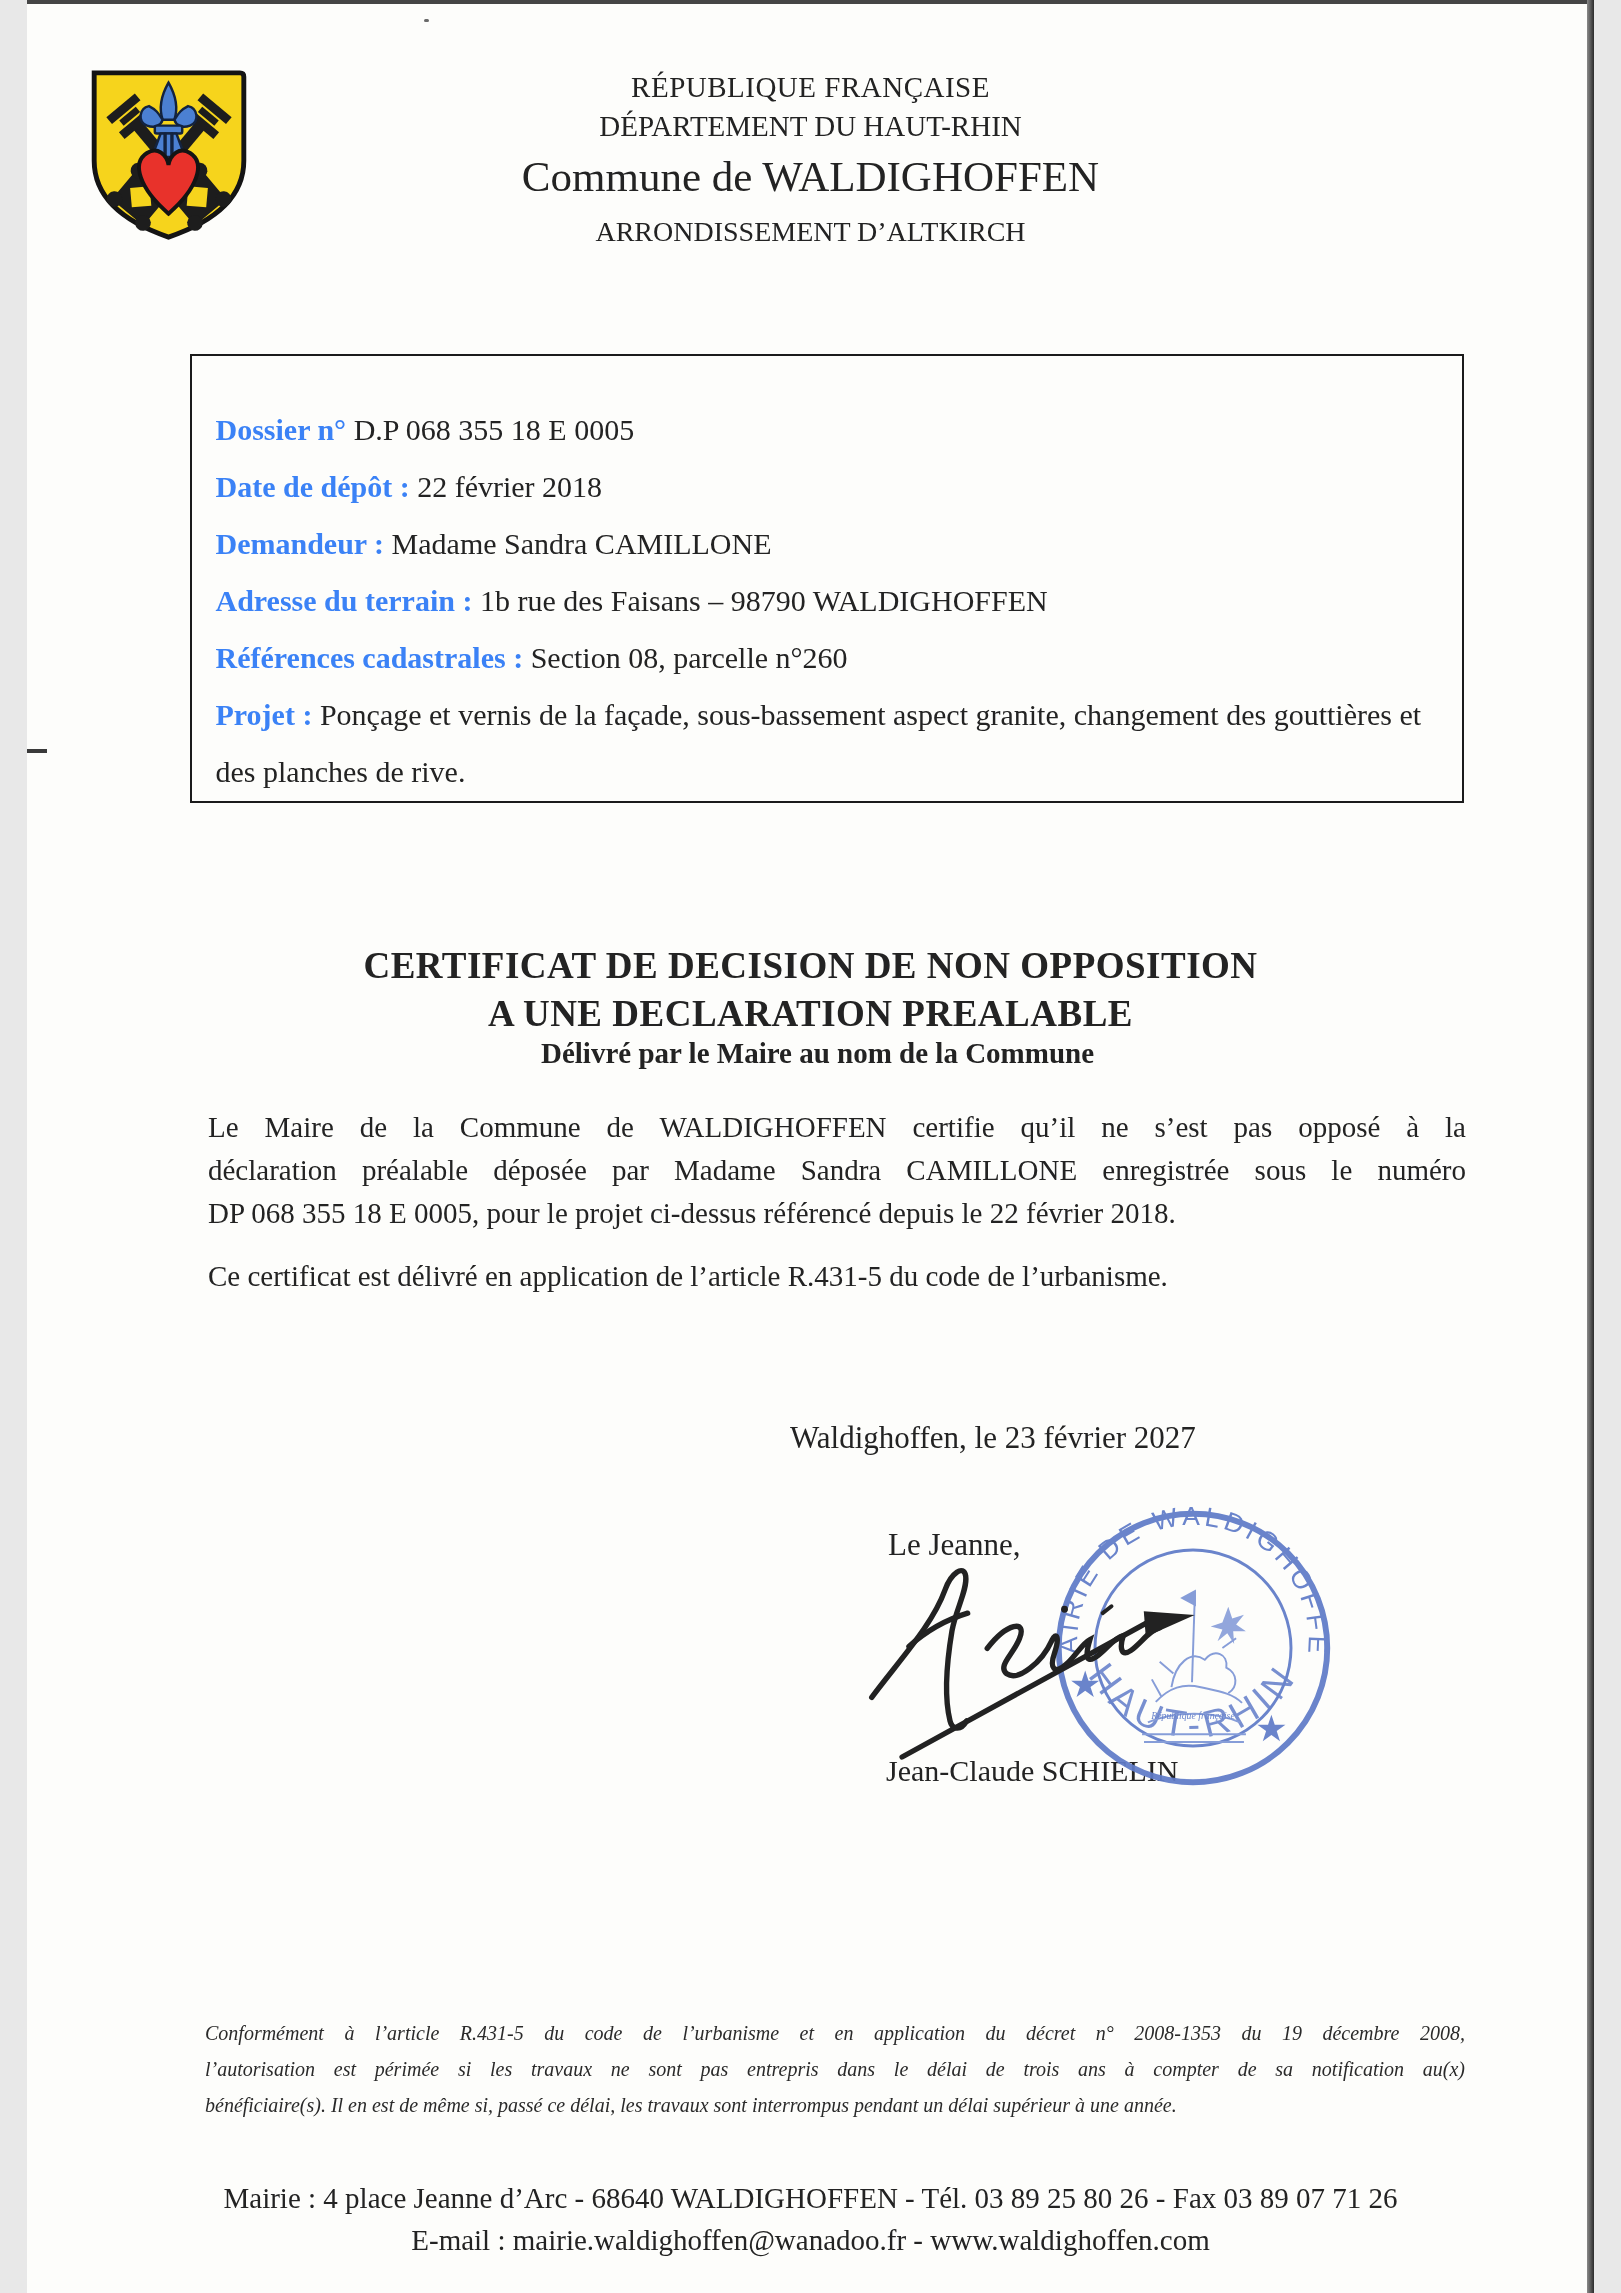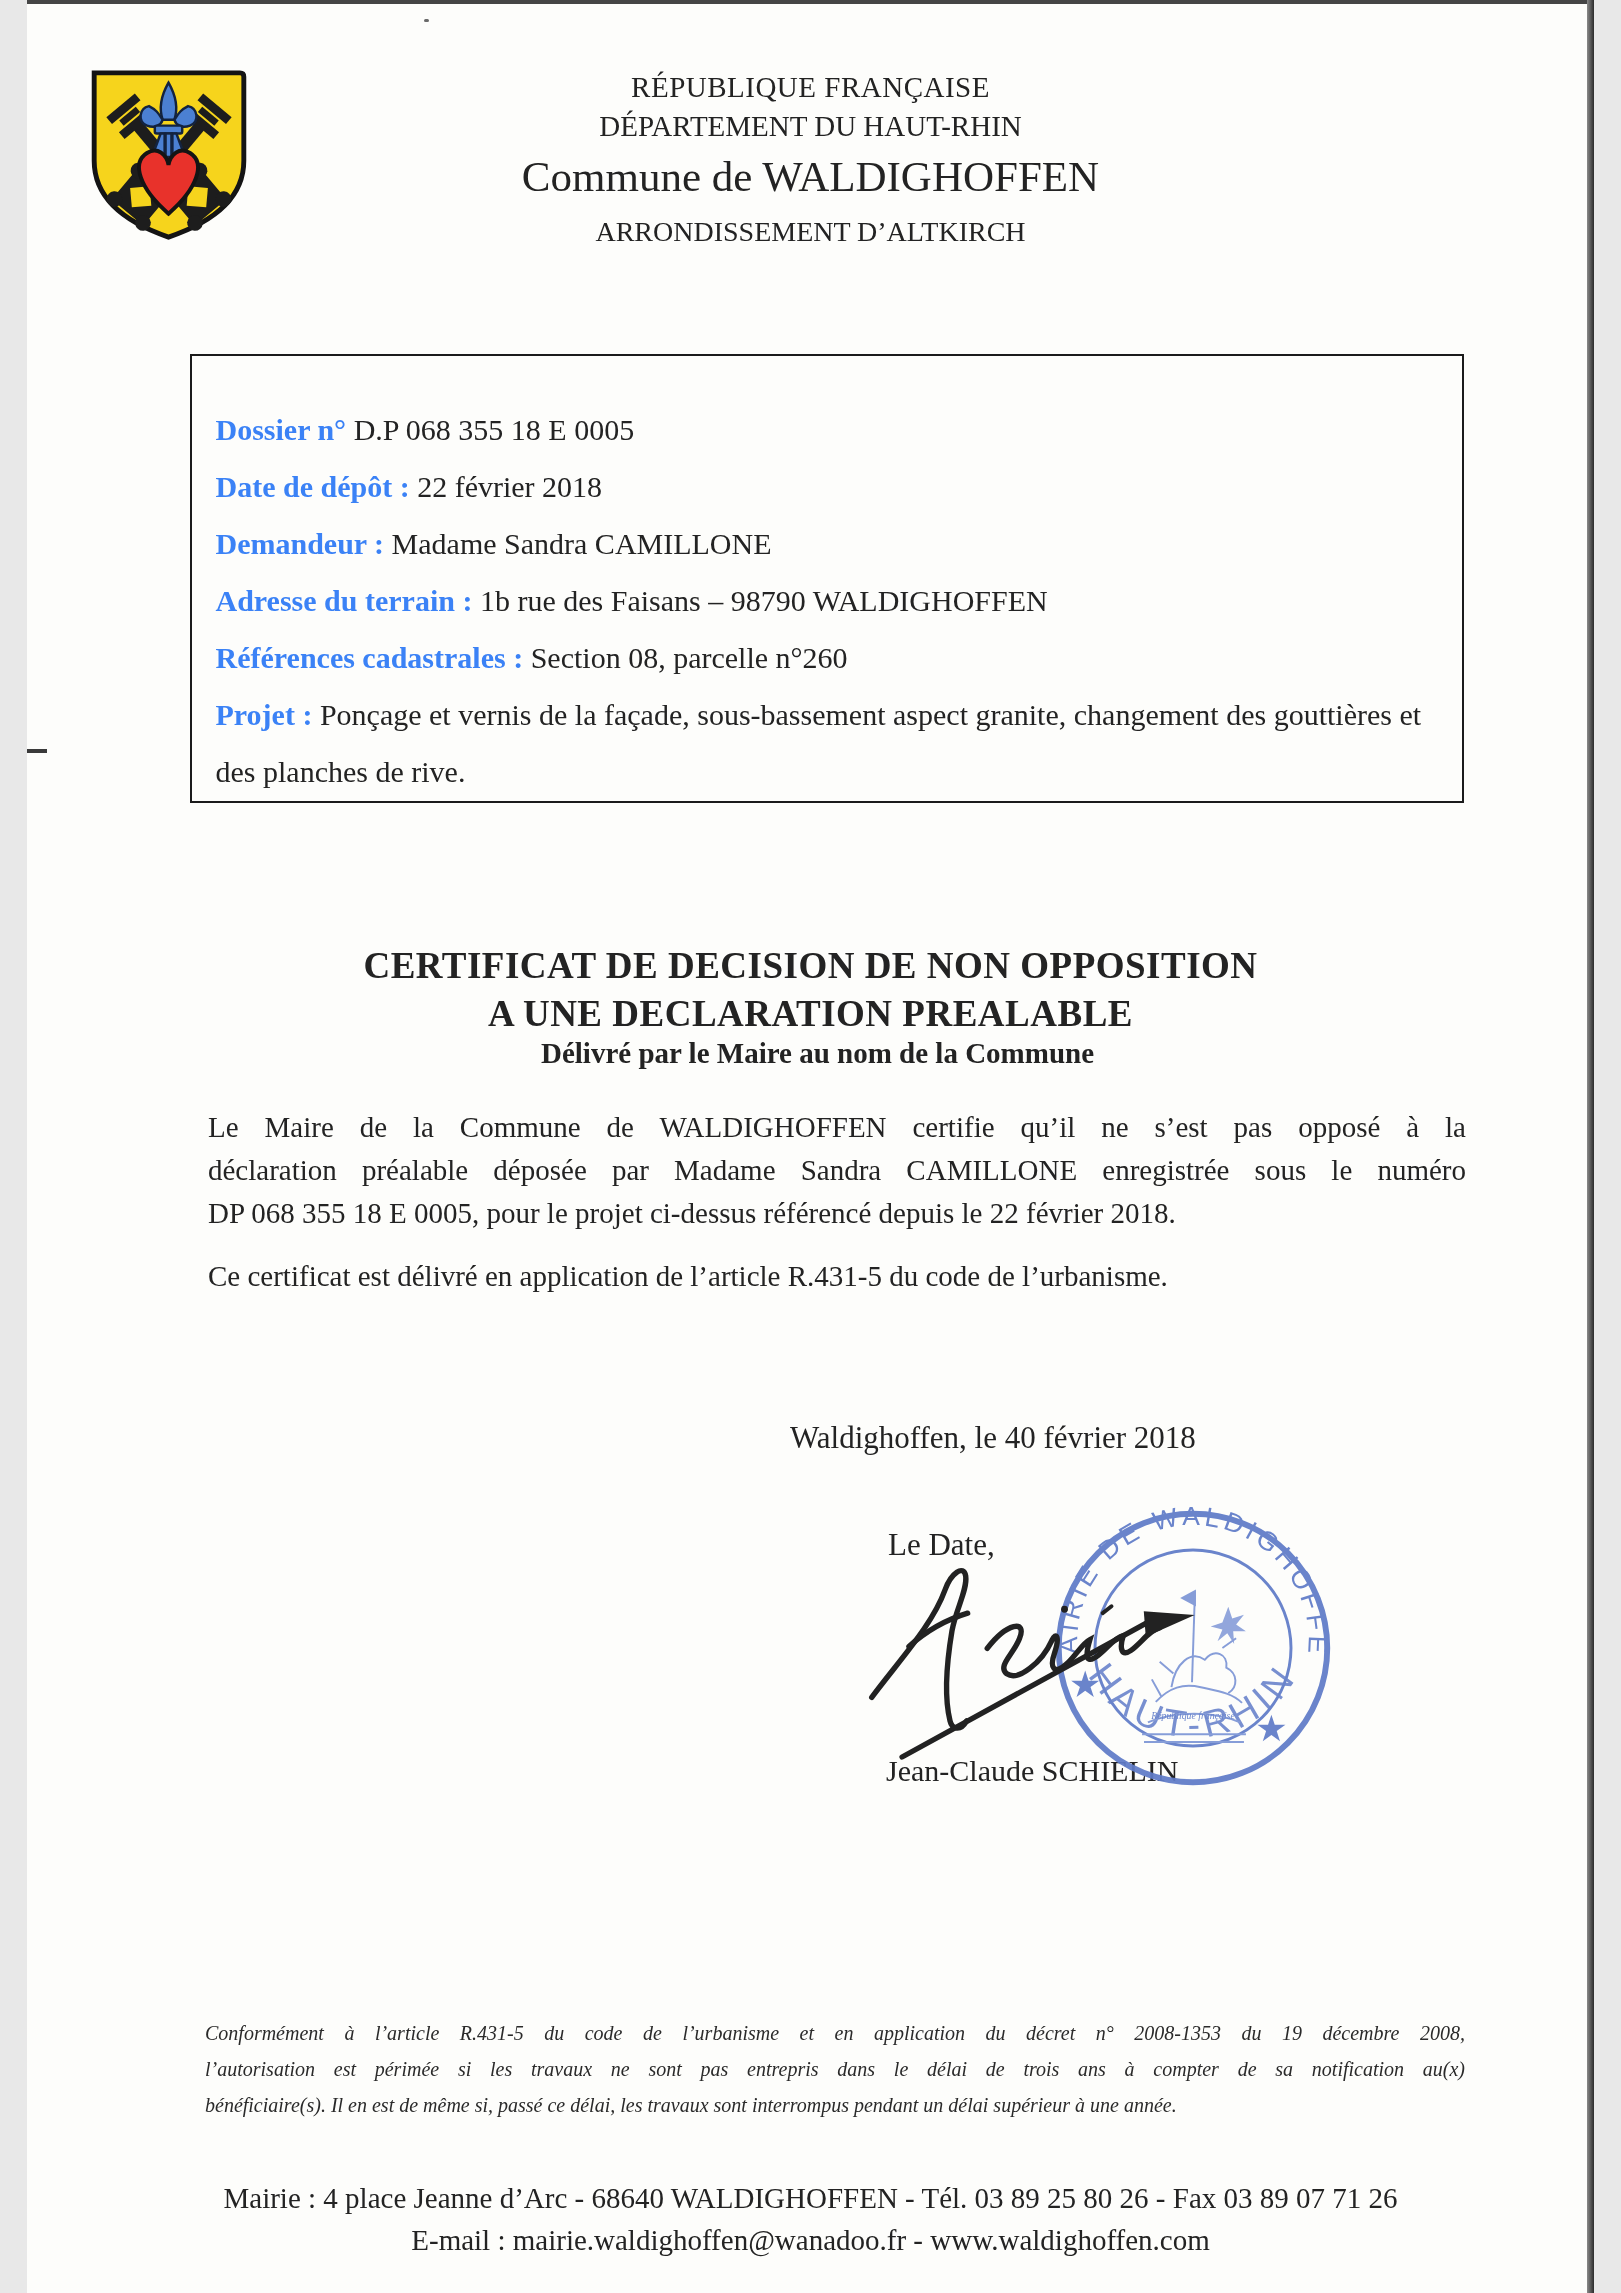--- a/index.html
+++ b/index.html
@@ -120,22 +120,22 @@
   <div class="abs ctr t2">A UNE DECLARATION PREALABLE</div>
   <div class="abs ctr t3">Délivré par le Maire au nom de la Commune</div>
 
   <div class="abs para1">
     <div class="jline">Le Maire de la Commune de WALDIGHOFFEN certifie qu’il ne s’est pas opposé à la</div>
     <div class="jline">déclaration préalable déposée par Madame Sandra CAMILLONE enregistrée sous le numéro</div>
     <div>DP 068 355 18 E 0005, pour le projet ci-dessus référencé depuis le 22 février 2018.</div>
   </div>
   <div class="abs para2">Ce certificat est délivré en application de l’article R.431-5 du code de l’urbanisme.</div>
 
-  <div class="abs dateline">Waldighoffen, le 40 février 2018</div>
-  <div class="abs lemaire">Le Date,</div>
+  <div class="abs dateline">Waldighoffen, le 23 février 2027</div>
+  <div class="abs lemaire">Le Jeanne,</div>
   <div class="abs signame">Jean-Claude SCHIELIN</div>
 
   <svg class="abs stamp" width="294" height="294" viewBox="0 0 300 300">
     <g fill="none" stroke="#5F7BC8">
       <circle cx="150" cy="150" r="137" stroke-width="6"></circle>
       <circle cx="150" cy="150" r="100" stroke-width="3"></circle>
     </g>
     <defs>
       <path id="stampTopArc" d="M 33,158 A 118,118 0 1 1 267,158"></path>
       <path id="stampBottomArc" d="M 48,186 A 122,122 0 0 0 252,186"></path>

